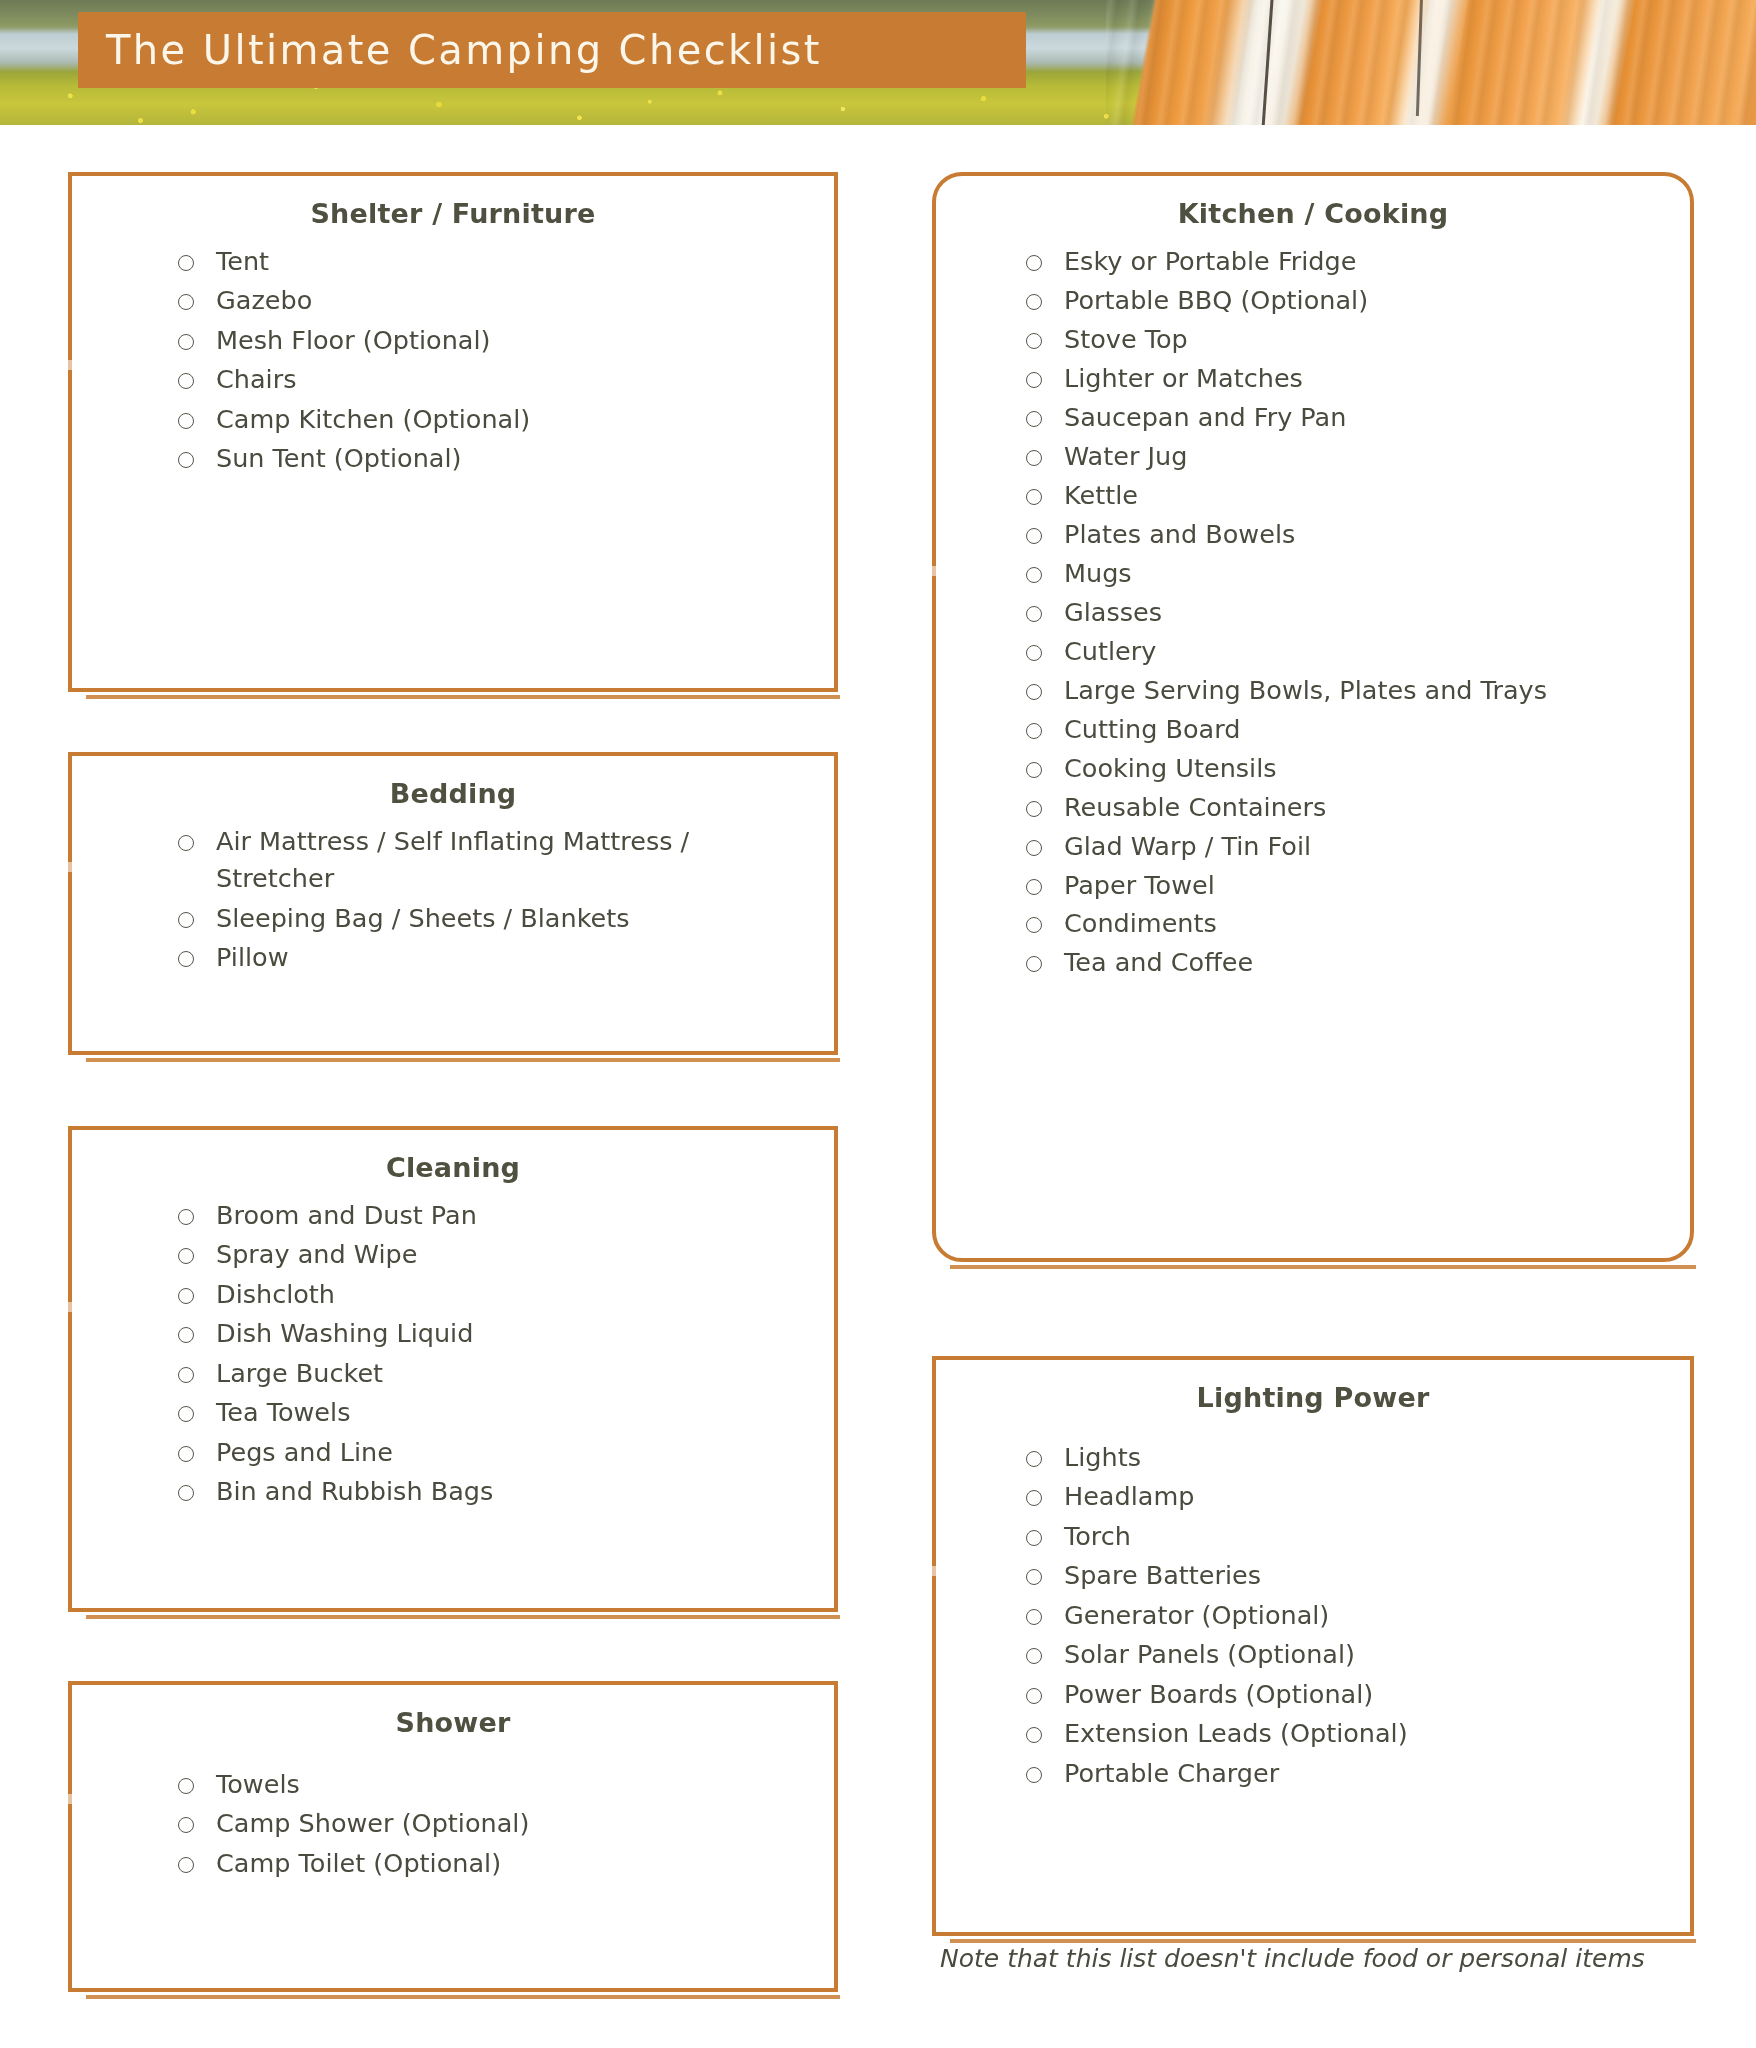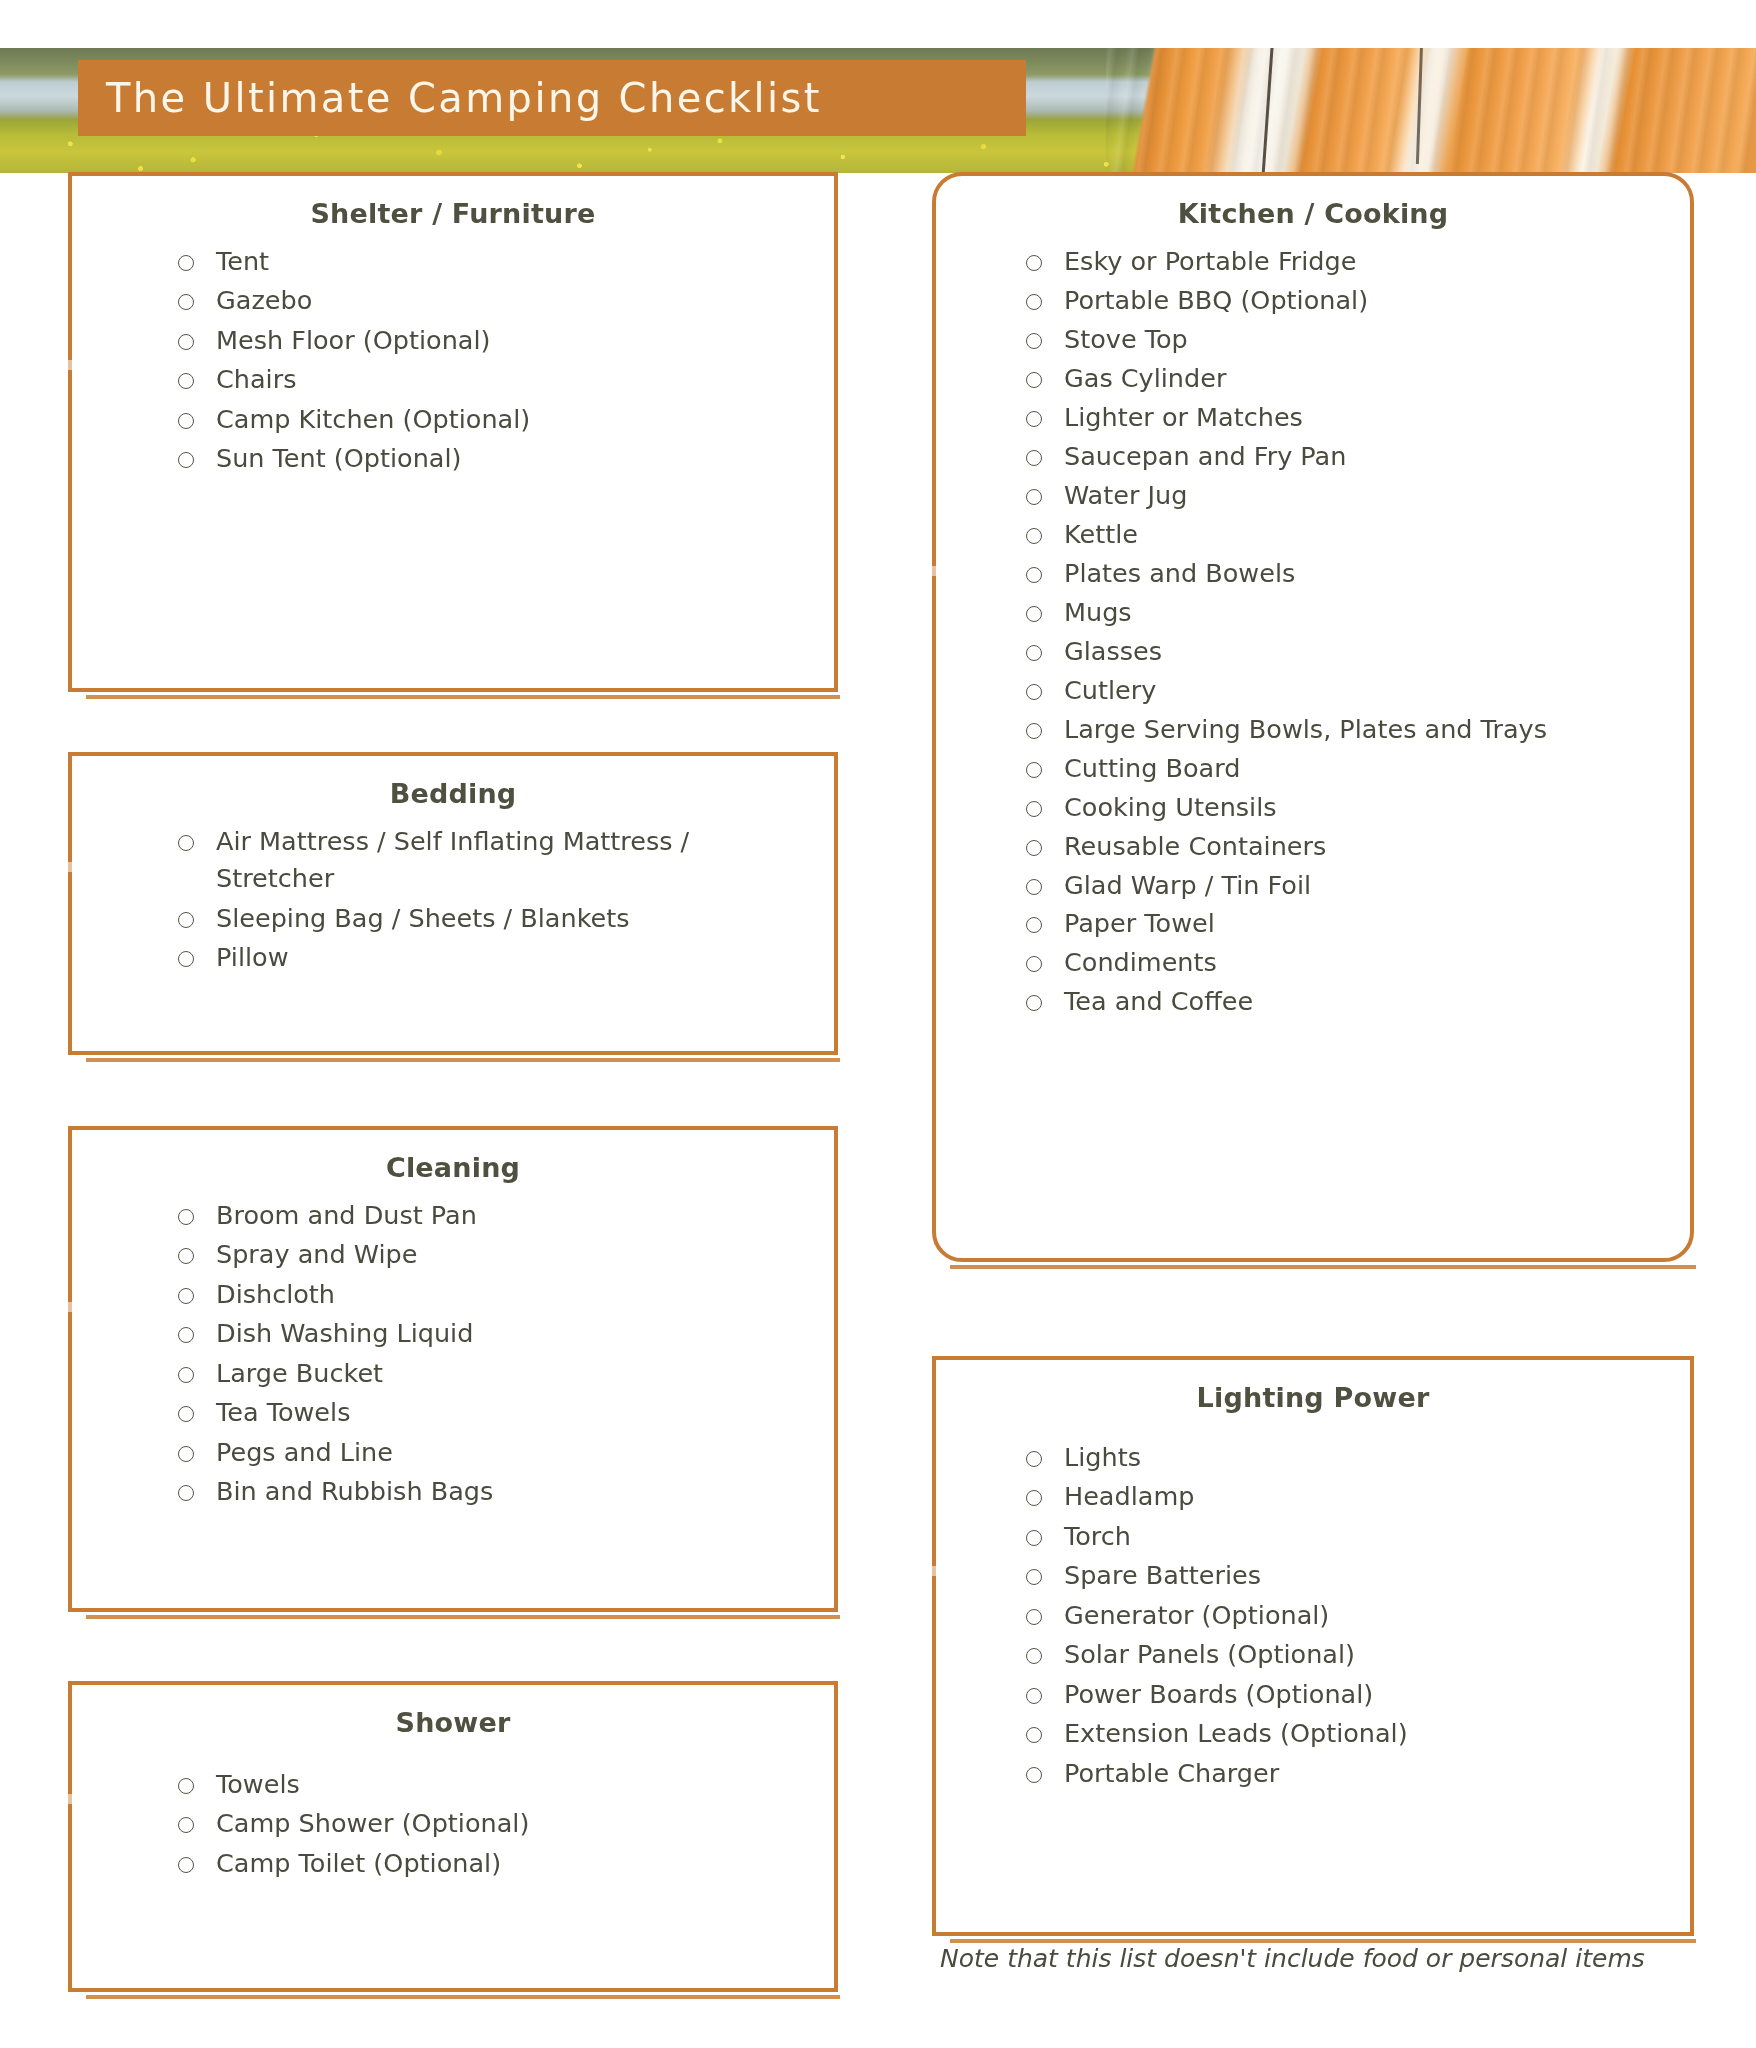--- a/index.html
+++ b/index.html
@@ -20,21 +20,20 @@
     background: #ffffff;
   }
 
   
   .header {
     position: absolute;
     left: 0; top: 0;
     width: 1756px;
     height: 125px;
     overflow: hidden;
-    margin-top: 48px;
   }
 
   
   .photo {
     position: absolute;
     inset: 0;
     background:
       
       linear-gradient(to bottom,
          #6f7a55 0px, #7d8a5d 14px, #8d9a63 26px, rgba(0,0,0,0) 34px),
@@ -294,21 +293,20 @@
         <li><span class="tick"></span><span>Camp Toilet (Optional)</span></li>
       </ul>
   </div>
 
   <div class="box" id="box-kitchen">
     <div class="box-title">Kitchen / Cooking</div>
     <ul class="items">
         <li><span class="tick"></span><span>Esky or Portable Fridge</span></li>
         <li><span class="tick"></span><span>Portable BBQ (Optional)</span></li>
         <li><span class="tick"></span><span>Stove Top</span></li>
-        <li><span class="tick"></span><span>Gas Cylinder</span></li>
         <li><span class="tick"></span><span>Lighter or Matches</span></li>
         <li><span class="tick"></span><span>Saucepan and Fry Pan</span></li>
         <li><span class="tick"></span><span>Water Jug</span></li>
         <li><span class="tick"></span><span>Kettle</span></li>
         <li><span class="tick"></span><span>Plates and Bowels</span></li>
         <li><span class="tick"></span><span>Mugs</span></li>
         <li><span class="tick"></span><span>Glasses</span></li>
         <li><span class="tick"></span><span>Cutlery</span></li>
         <li><span class="tick"></span><span>Large Serving Bowls, Plates and Trays</span></li>
         <li><span class="tick"></span><span>Cutting Board</span></li>

